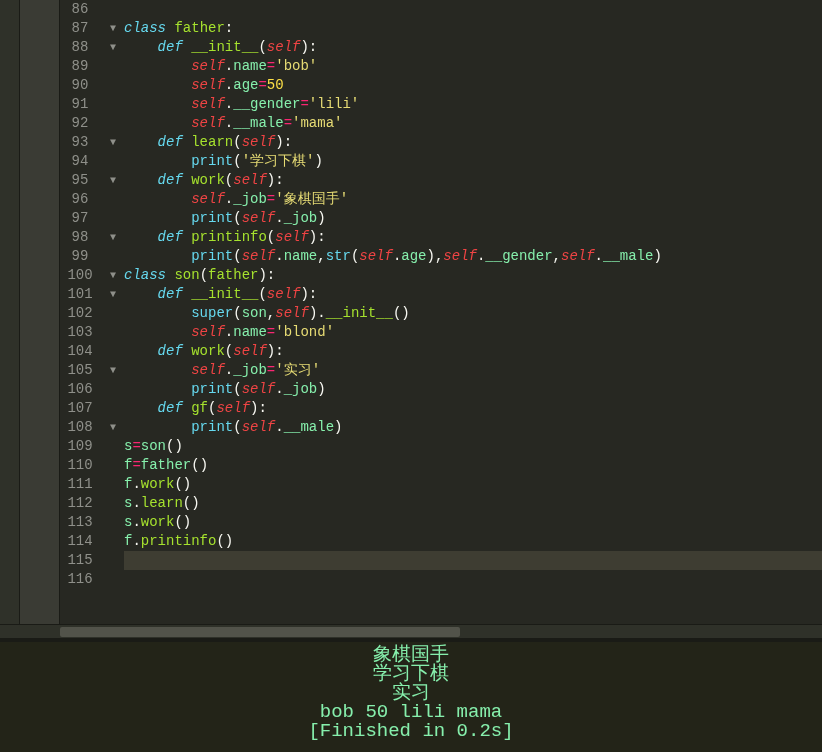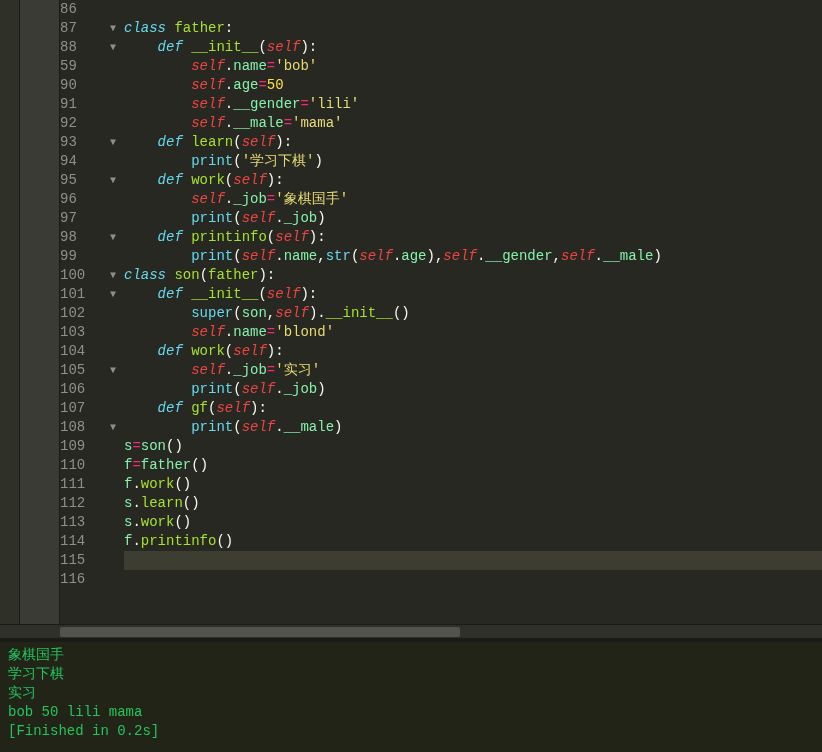--- a/index.html
+++ b/index.html
@@ -30,21 +30,21 @@
   border-right: 1px solid #1a1b16;
 }
 .code-area {
   flex: 1;
   display: flex;
   background: #272822;
   overflow: auto;
 }
 .line-numbers {
   width: 50px;
-  text-align: left;
+  text-align: center;
   padding-right: 10px;
   color: #8f908a;
   user-select: none;
   background: #272822;
 }
 .line-num {
   height: 19px;
   line-height: 19px;
 }
 .fold-col {
@@ -94,43 +94,44 @@
   background: #52534a;
   border-radius: 2px;
 }
 .divider {
   height: 4px;
   background: #1a1b16;
   cursor: ns-resize;
 }
 .output-panel {
   background: #232418;
-  color: #22c55e;
+  color: #86efac;
   padding: 4px 8px;
   font-family: Consolas, 'Courier New', monospace;
-  font-size: 14px;
+  font-size: 19px;
   height: 110px;
   overflow: auto;
+  text-align: center;
 }
 .out-line {
   line-height: 19px;
 }
 </style>
 </head>
 <body>
 
 <div class="editor-container">
   <div class="left-gutter"></div>
   <div class="minimap-strip"></div>
   <div class="code-area">
     <div class="line-numbers" id="line-numbers">
         <div class="line-num">86</div>
         <div class="line-num">87</div>
         <div class="line-num">88</div>
-        <div class="line-num">59</div>
+        <div class="line-num">89</div>
         <div class="line-num">90</div>
         <div class="line-num">91</div>
         <div class="line-num">92</div>
         <div class="line-num">93</div>
         <div class="line-num">94</div>
         <div class="line-num">95</div>
         <div class="line-num">96</div>
         <div class="line-num">97</div>
         <div class="line-num">98</div>
         <div class="line-num">99</div>

